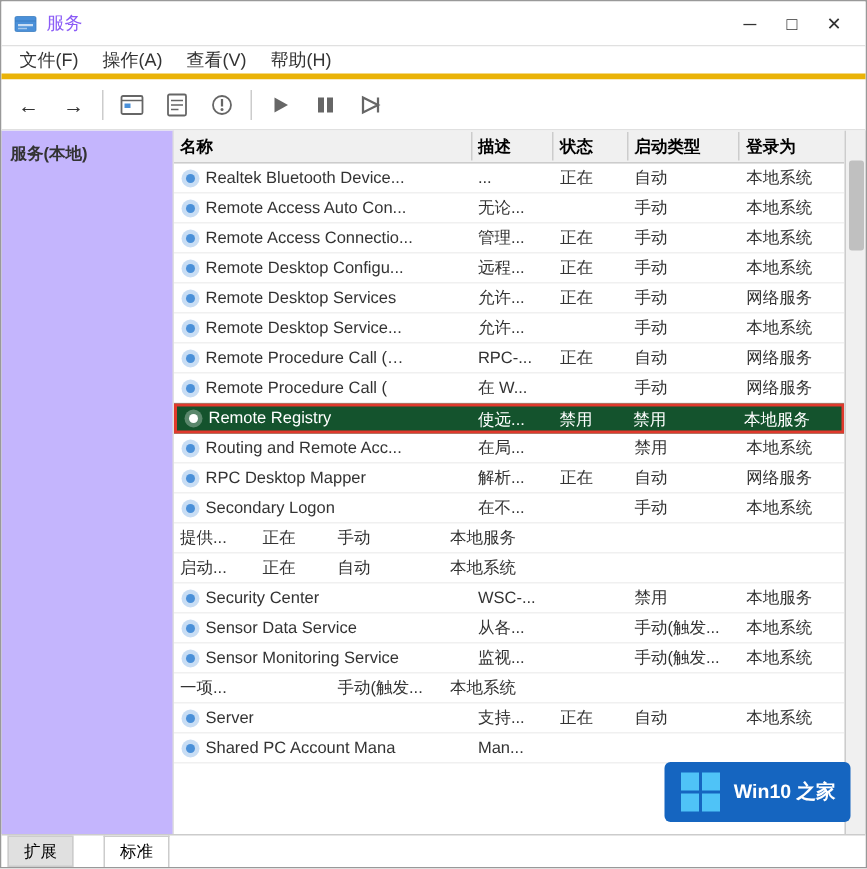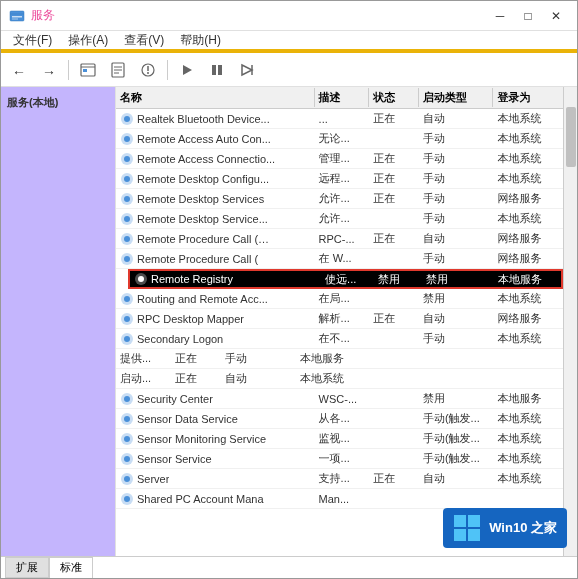--- a/index.html
+++ b/index.html
@@ -32,21 +32,21 @@
       display: flex;
       align-items: center;
       gap: 6px;
     }
     .title-icon {
       width: 16px;
       height: 16px;
     }
     .title-text {
       font-size: 12px;
-      color: #ec4899;
+      color: #8b5cf6;
     }
     .title-buttons {
       display: flex;
       gap: 2px;
     }
     .title-btn {
       width: 26px;
       height: 20px;
       background: #fff;
       border: none;
@@ -142,24 +142,23 @@
       overflow-x: hidden;
     }
     .table-row {
       display: flex;
       align-items: center;
       height: 20px;
       border-bottom: 1px solid #f0f0f0;
       cursor: default;
     }
     .table-row.selected {
-      background: #000000;
+      background: #14532d;
       color: #fff;
       border: 2px solid #e0392d;
-      margin-left: 12px;
     }
     .table-row.selected .cell { color: #fff; }
     .cell {
       overflow: hidden;
       white-space: nowrap;
       text-overflow: ellipsis;
       font-size: 11px;
       padding: 0 4px;
       color: #333;
     }
@@ -176,21 +175,21 @@
     .status-bar {
       height: 22px;
       background: #fff;
       border-top: 1px solid #ccc;
       display: flex;
       align-items: center;
       padding: 0 4px;
     }
     .status-tabs {
       display: flex;
-      gap: 0;
+      gap: 20px;
     }
     .status-tab {
       padding: 2px 10px;
       background: #e0e0e0;
       border: 1px solid #ccc;
       font-size: 11px;
       cursor: pointer;
     }
     .status-tab.active {
       background: #fff;
@@ -525,27 +524,20 @@
     <circle cx="7" cy="7" r="3" fill="#4a90d9"></circle>
   </svg>
       <span style="overflow:hidden;text-overflow:ellipsis;white-space:nowrap;">Sensor Monitoring Service</span>
     </div>
     <div class="cell cell-desc">监视...</div>
     <div class="cell cell-status"></div>
     <div class="cell cell-startup">手动(触发...</div>
     <div class="cell cell-login">本地系统</div>
   </div>
           <div class="table-row">
-    <div class="cell cell-name">
-      <svg class="row-icon" viewBox="0 0 14 14">
-    <circle cx="7" cy="7" r="6" fill="#4a90d9" opacity="0.3"></circle>
-    <circle cx="7" cy="7" r="3" fill="#4a90d9"></circle>
-  </svg>
-      <span style="overflow:hidden;text-overflow:ellipsis;white-space:nowrap;">Sensor Service</span>
-    </div>
     <div class="cell cell-desc">一项...</div>
     <div class="cell cell-status"></div>
     <div class="cell cell-startup">手动(触发...</div>
     <div class="cell cell-login">本地系统</div>
   </div>
           <div class="table-row">
     <div class="cell cell-name">
       <svg class="row-icon" viewBox="0 0 14 14">
     <circle cx="7" cy="7" r="6" fill="#4a90d9" opacity="0.3"></circle>
     <circle cx="7" cy="7" r="3" fill="#4a90d9"></circle>

